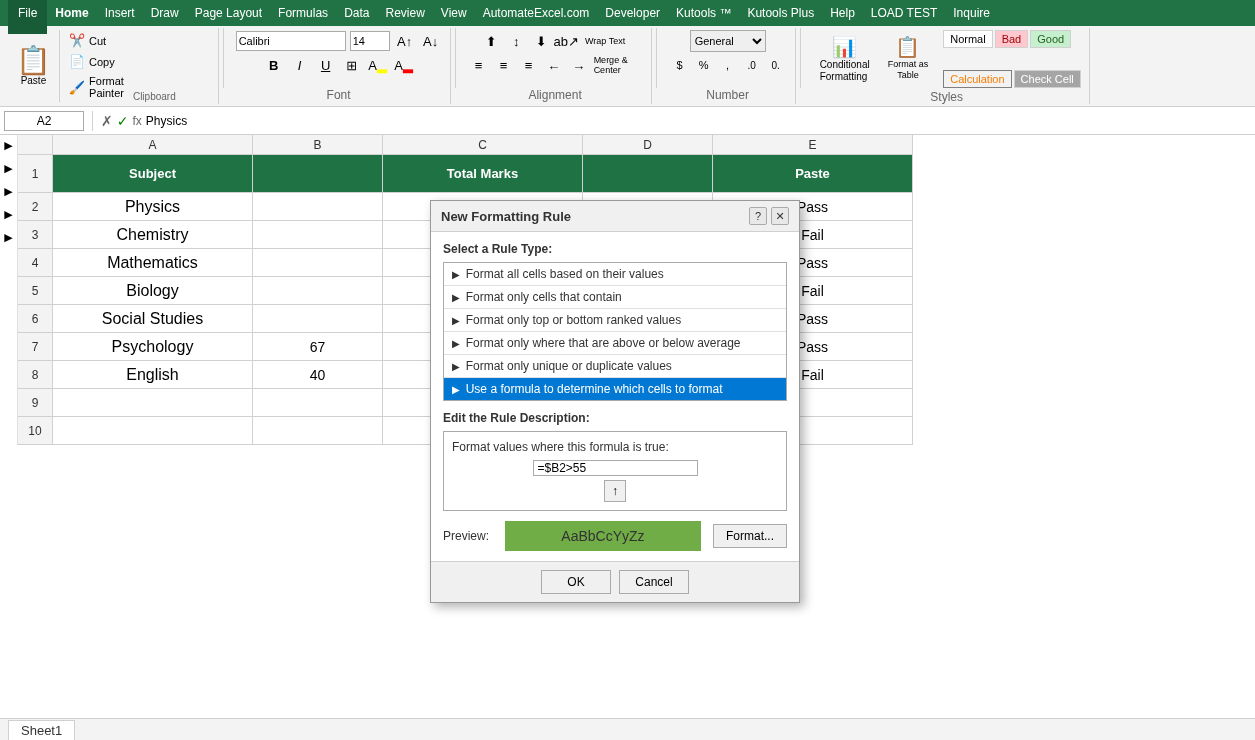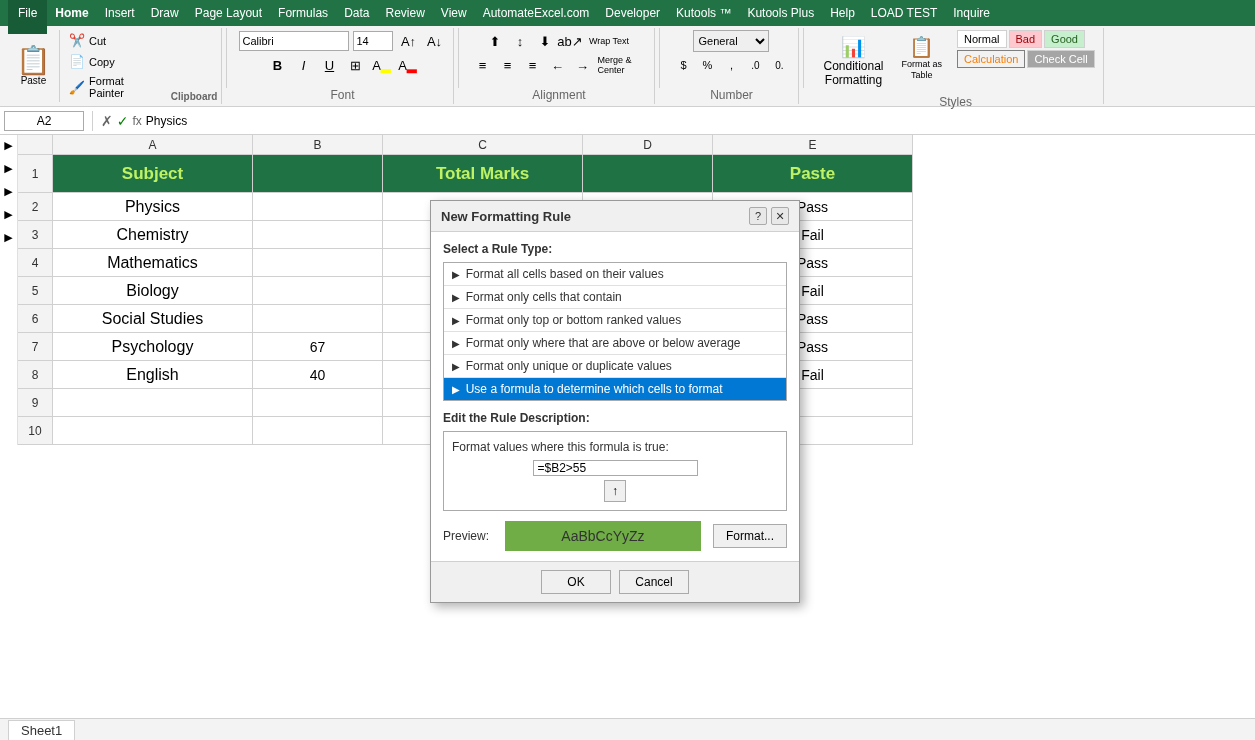--- a/index.html
+++ b/index.html
@@ -39,21 +39,21 @@
     .formula-input { flex: 1; height: 20px; border: none; font-size: 12px; outline: none; }
 
     
     .spreadsheet-container { display: flex; flex-direction: column; position: relative; }
     .sheet-header-row { display: flex; }
     .row-num-corner { width: 35px; height: 20px; background: #f3f3f3; border-right: 1px solid #d0d0d0; border-bottom: 1px solid #d0d0d0; }
     .col-header { display: flex; align-items: center; justify-content: center; height: 20px; background: #f3f3f3; border-right: 1px solid #d0d0d0; border-bottom: 1px solid #d0d0d0; font-size: 12px; color: #333; font-weight: normal; }
     .sheet-row { display: flex; }
     .row-num { width: 35px; display: flex; align-items: center; justify-content: center; background: #f3f3f3; border-right: 1px solid #d0d0d0; border-bottom: 1px solid #d0d0d0; font-size: 12px; color: #333; min-height: 28px; }
     .cell { display: flex; align-items: center; justify-content: center; border-right: 1px solid #d0d0d0; border-bottom: 1px solid #d0d0d0; font-size: 14px; min-height: 28px; padding: 0 4px; }
-    .cell.header-cell { background: #1f7244; color: #bef264; font-weight: bold; font-size: 17px; height: 38px; text-align: center; }
+    .cell.header-cell { background: #1f7244; color: #ffffff; font-weight: bold; font-size: 13px; height: 38px; text-align: center; }
     .cell.subject-cell { font-size: 16px; }
     .col-a { width: 200px; }
     .col-b { width: 130px; }
     .col-c { width: 200px; }
     .col-d { width: 130px; }
     .col-e { width: 200px; }
 
     
     .modal-overlay { position: fixed; top: 0; left: 0; width: 100%; height: 100%; z-index: 100; }
     .modal { position: absolute; top: 200px; left: 430px; width: 370px; background: #fff; border: 1px solid #999; box-shadow: 4px 4px 10px rgba(0,0,0,0.3); font-size: 12px; }
@@ -122,21 +122,21 @@
         </div>
         <div class="small-btn">
           <span style="font-size:13px;">📄</span>
           <span>Copy</span>
         </div>
         <div class="small-btn">
           <span style="font-size:13px;">🖌️</span>
           <span>Format Painter</span>
         </div>
       </div>
-      <div style="align-self:flex-end;font-size:10px;color:#666;width:100%;text-align:right;font-weight:bold;">Clipboard</div>
+      <div style="align-self:flex-end;font-size:10px;color:#666;width:100%;text-align:left;">Clipboard</div>
     </div>
 
     <div class="divider-line"></div>
 
     <div class="ribbon-group" style="min-width:160px;">
       <div class="ribbon-group-content font-group-content" style="flex-direction:column;gap:2px;">
         <div class="font-row">
           <input class="font-select" value="Calibri" style="">
           <input class="font-size-select" value="14" style="">
           <div class="font-format-btn">A↑</div>
@@ -197,33 +197,33 @@
 
     <div class="divider-line"></div>
 
     <div class="ribbon-group" style="min-width:280px;">
       <div class="ribbon-group-content" style="flex-direction:column;gap:4px; align-items:flex-start;">
         <div style="display:flex;flex-direction:column;gap:2px;">
 
           <div style="display:flex;align-items:flex-start;gap:4px;">
             <div style="display:flex;flex-direction:column;align-items:center;padding:4px 6px;cursor:pointer;border:1px solid transparent;border-radius:2px;">
               <div style="font-size:20px;">📊</div>
-              <div style="font-size:12px;text-align:center;line-height:1.2;">Conditional<br>Formatting</div>
+              <div style="font-size:10px;text-align:left;line-height:1.2;">Conditional<br>Formatting</div>
             </div>
             <div style="display:flex;flex-direction:column;align-items:center;padding:4px 6px;cursor:pointer;border:1px solid transparent;border-radius:2px;">
               <div style="font-size:20px;">📋</div>
               <div style="font-size:9px;text-align:center;line-height:1.2;">Format as<br>Table</div>
             </div>
             <div style="display:flex;flex-direction:column;gap:2px;margin-left:4px;">
               <div style="display:flex;gap:2px;">
                 <div class="style-cell style-normal">Normal</div>
                 <div class="style-cell style-bad">Bad</div>
                 <div class="style-cell style-good">Good</div>
               </div>
-              <div style="display:flex;gap:2px;">
+              <div style="display:flex;gap:2px;margin-top:20px;">
                 <div class="style-cell style-calc">Calculation</div>
                 <div class="style-cell style-check">Check Cell</div>
               </div>
             </div>
           </div>
         </div>
       </div>
       <div class="ribbon-group-label">Styles</div>
     </div>
   </div>

